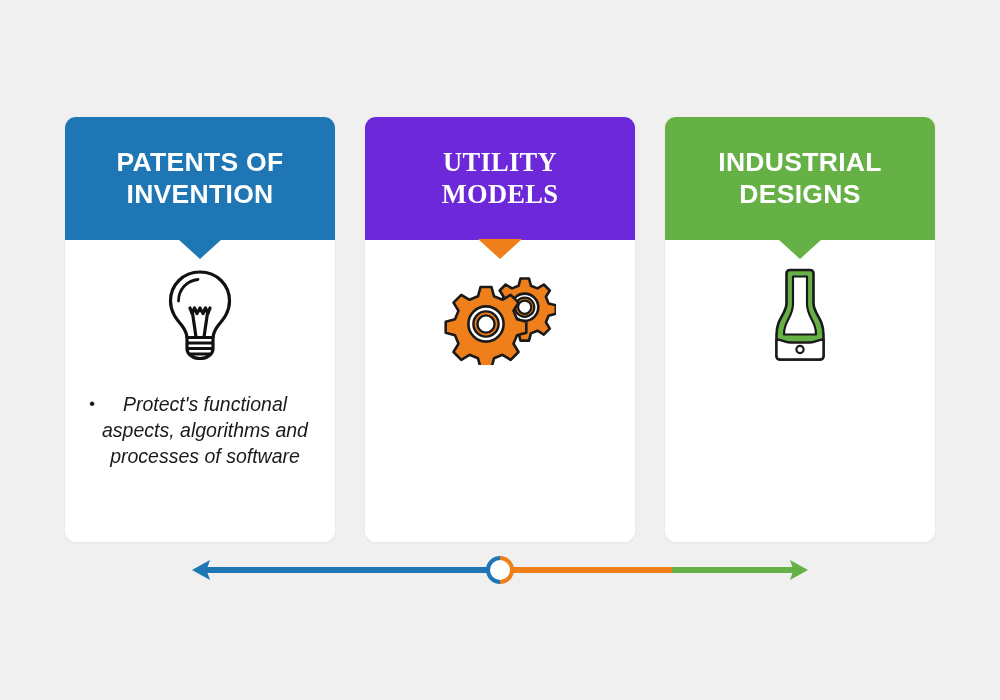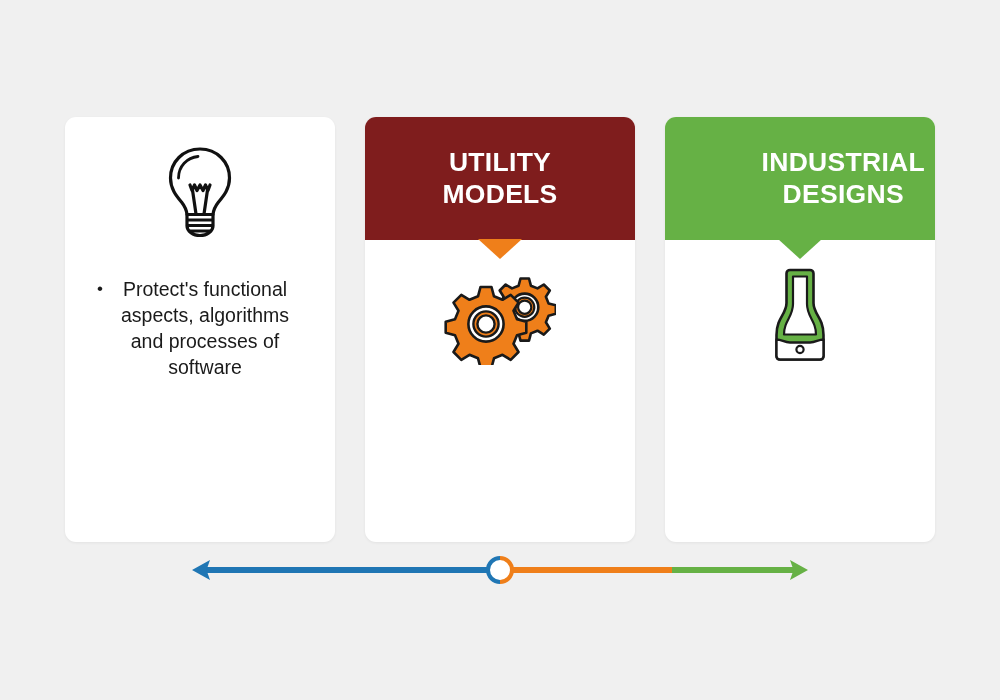--- a/index.html
+++ b/index.html
@@ -80,25 +80,26 @@
     padding-top: 14px;
     box-sizing: border-box;
   }
   .card-body {
     flex: 1;
     padding: 0 14px;
     display: flex;
     justify-content: center;
   }
   .bullet-list {
-    margin: 12px;
+    margin: 4px;
     padding: 0;
     list-style: none;
     text-align: center;
     width: 100%;
+    font-style: italic;
   }
   .bullet-list li {
     position: relative;
     font-size: 19.5px;
     line-height: 1.33;
     color: #1a1a1a;
     text-align: center;
     padding: 0 4px;
   }
   .bullet-list li::before {
@@ -129,20 +130,25 @@
   .axis svg { display: block; }
 </style>
 </head>
 <body>
 
 <div class="infographic">
 
   <div class="cards">
 
     <div class="card card1">
+      <div class="card-header" style="background:#1f76b4;">
+        <div class="card-header-title">PATENTS OF
+INVENTION</div>
+        <div class="notch" style="border-top-color:#1f76b4;"></div>
+      </div>
 
       <div class="card-icon">
         <span>
           <svg width="78" height="96" viewBox="0 0 78 96" fill="none" stroke="#111111" stroke-width="3.2" stroke-linecap="round" stroke-linejoin="round">
             <path d="M39 5 C22 5 9.5 18 9.5 34 C9.5 45 15.5 52 20.5 58 C24 62.5 25.5 65.5 26 70.5
                      L52 70.5 C52.5 65.5 54 62.5 57.5 58 C62.5 52 68.5 45 68.5 34 C68.5 18 56 5 39 5 Z"></path>
             <path d="M17.5 34 C17.5 22.5 26 13.5 37 12.5" stroke-width="2.8"></path>
             <path d="M26 70.5 L52 70.5 L52 82 C52 87 46 91.5 39 91.5 C32 91.5 26 87 26 82 Z"></path>
             <path d="M26.5 76 L51.5 76 M26.5 81.5 L51.5 81.5 M29 87 L49 87"></path>
             <path d="M29 41 L31 46.5 L33.5 41 L36 46.5 L39 41 L42 46.5 L44.5 41 L47 46.5 L49 41"></path>
@@ -152,21 +158,21 @@
       </div>
 
       <div class="card-body">
         <ul class="bullet-list">
           <li>Protect's functional aspects, algorithms and processes of software</li>
         </ul>
       </div>
     </div>
 
     <div class="card card2">
-      <div class="card-header" style="background:#7f1d1d;">
+      <div class="card-header" style="background:#6d28d9;font-family:Liberation Serif, serif;">
         <div class="card-header-title">UTILITY
 MODELS</div>
         <div class="notch" style="border-top-color:#ef7f1a;"></div>
       </div>
 
       <div class="card-icon">
         <span>
           <svg width="112" height="100" viewBox="0 0 112 100">
             <g stroke="#1a1a1a" stroke-width="2.6" stroke-linejoin="round">
 
@@ -188,21 +194,21 @@
               <circle cx="42" cy="59" r="12.6" fill="#ef7f1a" stroke-width="2.4"></circle>
               <circle cx="42" cy="59" r="8.6" fill="#ffffff" stroke-width="2.4"></circle>
             </g>
           </svg>
         </span>
       </div>
 
     </div>
 
     <div class="card card3">
-      <div class="card-header" style="background:#66b145;justify-content:flex-end;">
+      <div class="card-header" style="background:#66b145;">
         <div class="card-header-title">INDUSTRIAL
 DESIGNS</div>
         <div class="notch" style="border-top-color:#66b145;"></div>
       </div>
 
       <div class="card-icon">
         <span>
           <svg width="56" height="96" viewBox="0 0 56 96">
             <g stroke="#1a1a1a" stroke-width="2.6" stroke-linejoin="round">
               <path fill="#66b145" d="

